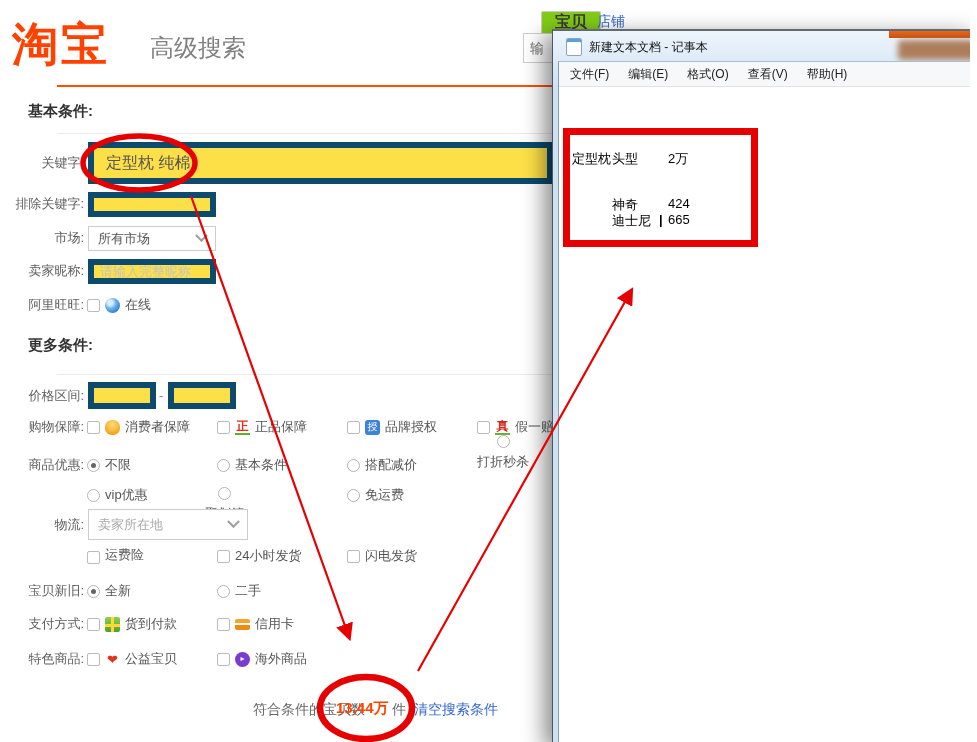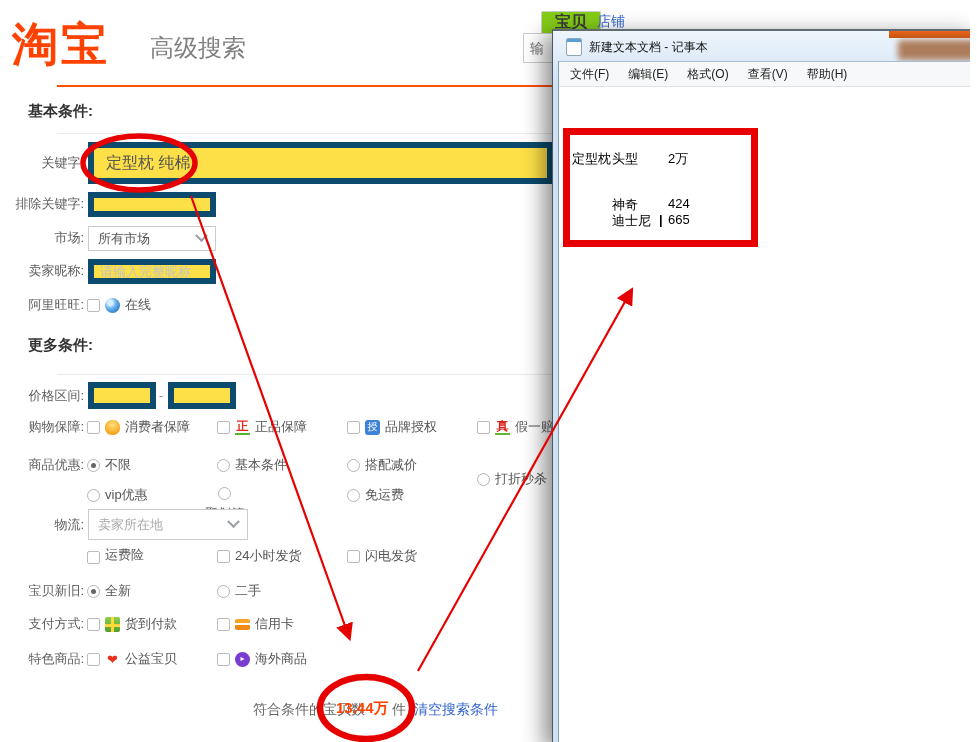--- a/index.html
+++ b/index.html
@@ -154,21 +154,21 @@
     <span>不限</span>
   </span>
   <span class="opt" style="left:217px;top:457px;">
     <span class="rd"></span>
     <span>基本条件</span>
   </span>
   <span class="opt" style="left:347px;top:457px;">
     <span class="rd"></span>
     <span>搭配减价</span>
   </span>
-  <span class="opt" style="left:477px;top:471px;">
+  <span class="opt" style="left:477px;top:435px;flex-direction:column;">
     <span class="rd"></span>
     <span>打折秒杀</span>
   </span>
   <span class="opt" style="left:87px;top:487px;">
     <span class="rd"></span>
     <span>vip优惠</span>
   </span>
   <span class="opt" style="left:205px;top:487px;flex-direction:column;">
     <span class="rd"></span>
     <span>聚划算</span>

